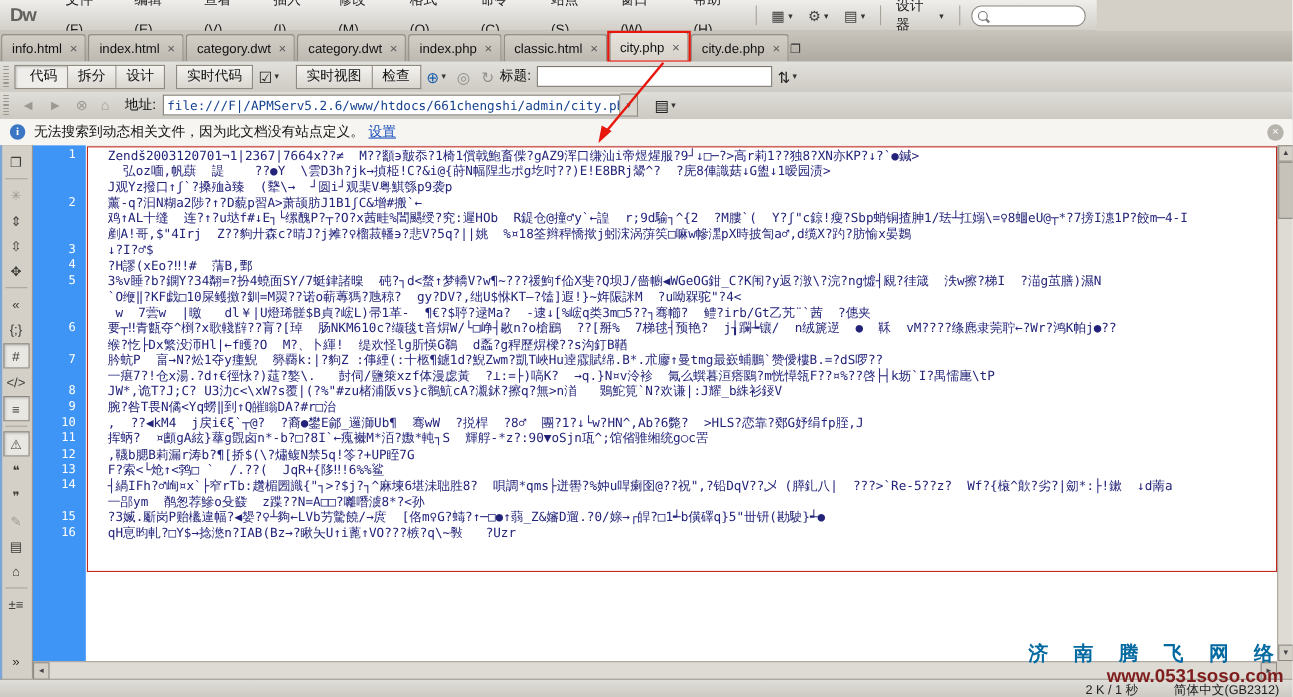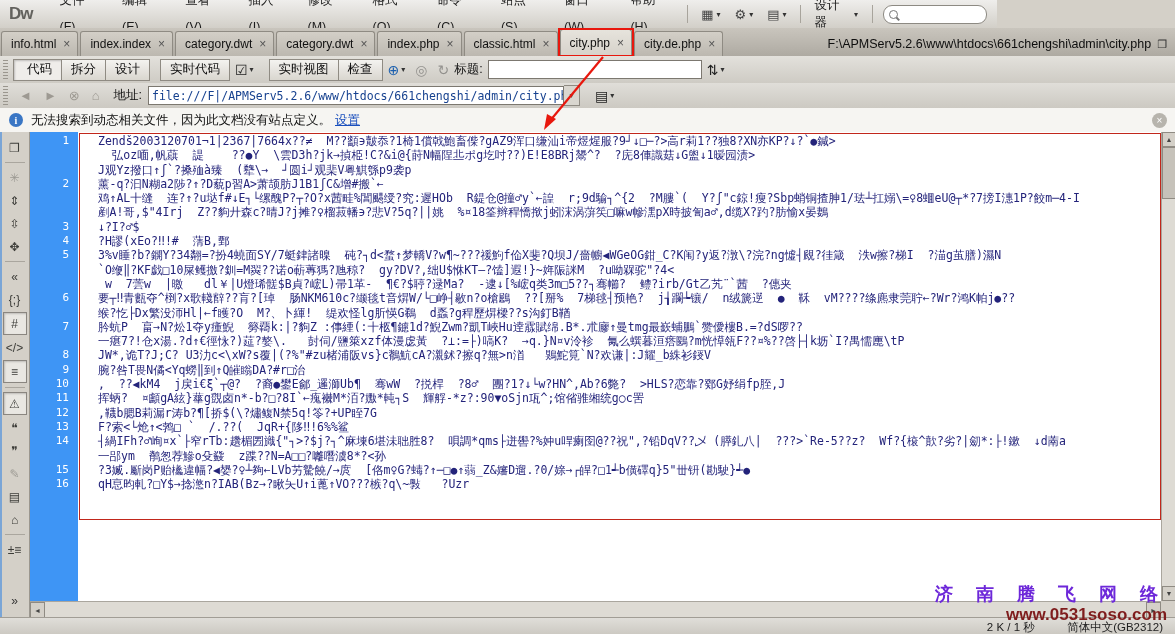--- a/index.html
+++ b/index.html
@@ -101,21 +101,21 @@
   .hbtn{position:absolute;top:0;width:15px;height:16px;background:#d4d0c8;border:1px solid #8f8b83;
     box-sizing:border-box;font-size:7px;color:#444;display:flex;align-items:center;justify-content:center;}
   .corner{position:absolute;left:1161px;top:601px;width:14px;height:16px;background:#d4d0c8;}
   
   .statusbar{position:absolute;left:0;top:617px;width:1175px;height:17px;
     background:linear-gradient(#e0ded9,#cbc8c1);border-top:1px solid #a19d95;
     font-size:11.5px;color:#222;}
   .statustext{position:absolute;right:12px;top:2px;white-space:nowrap;}
   
   .watermark{position:absolute;right:8px;top:582px;text-align:right;z-index:40;pointer-events:none;}
-  .wm1{font-size:18px;font-weight:bold;letter-spacing:9px;color:#6d28d9;}
+  .wm1{font-size:18px;font-weight:bold;letter-spacing:9px;color:#0369a1;}
   .wm2{font-size:17px;font-weight:bold;color:#7f1d1d;margin-top:-1px;}
   
   .ann-coderect{position:absolute;left:79px;top:133px;width:1080px;height:385px;
     border:1px solid #c1271b;z-index:30;pointer-events:none;}
   .ann-arrow{position:absolute;left:0;top:0;width:1175px;height:634px;z-index:50;pointer-events:none;}
 </style>
 </head>
 <body>
 
 <div class="menubar">
@@ -159,21 +159,21 @@
   </span>
 </div>
 
 <div class="tabbar">
   <span id="tabs" style="display:flex;align-items:flex-end">
       <span class="tab">
         <span>info.html</span>
         <span class="close">×</span>
       </span>
       <span class="tab">
-        <span>index.index</span>
+        <span>index.html</span>
         <span class="close">×</span>
       </span>
       <span class="tab">
         <span>category.dwt</span>
         <span class="close">×</span>
       </span>
       <span class="tab">
         <span>category.dwt</span>
         <span class="close">×</span>
       </span>
@@ -188,21 +188,20 @@
       <span class="tab active">
         <span>city.php</span>
         <span class="close">×</span>
         <span class="ann-ring"></span>
       </span>
       <span class="tab">
         <span>city.de.php</span>
         <span class="close">×</span>
       </span>
     </span>
-  <span class="tabpath">F:\APMServ5.2.6\www\htdocs\661chengshi\admin\city.php</span>
   <span class="restore">❐</span>
 </div>
 
 <div class="doctb">
   <span class="grip"></span>
   <span class="btn pressed">代码</span>
   <span class="btn">拆分</span>
   <span class="btn">设计</span>
   <span class="tb-gap"></span>
   <span class="btn">实时代码</span>

